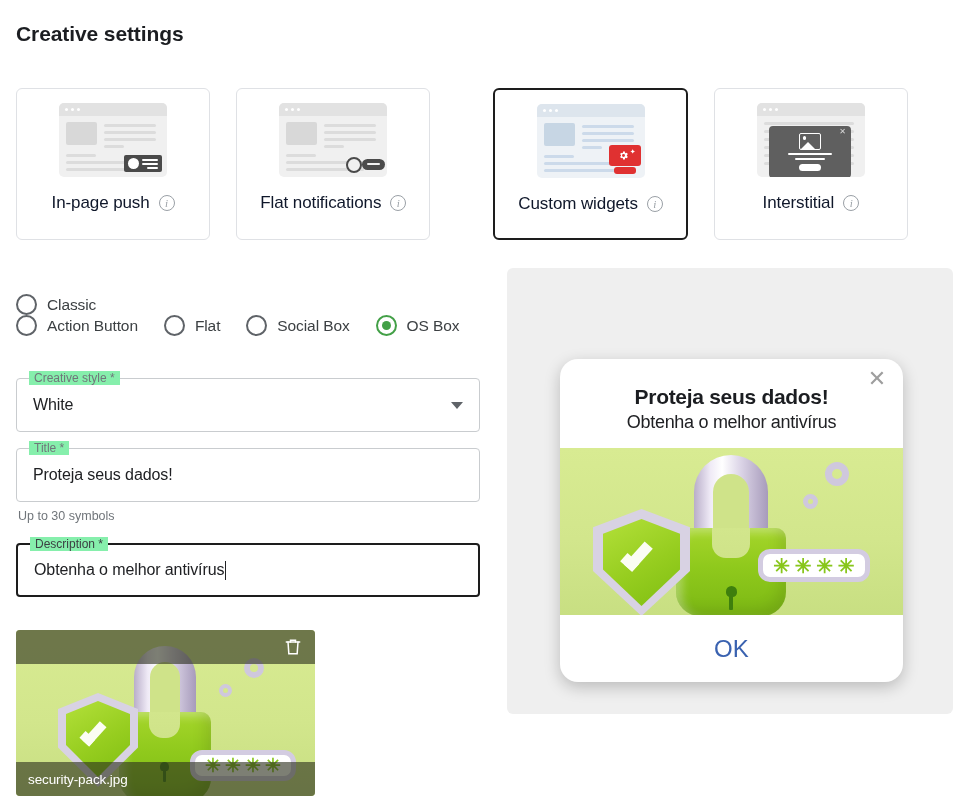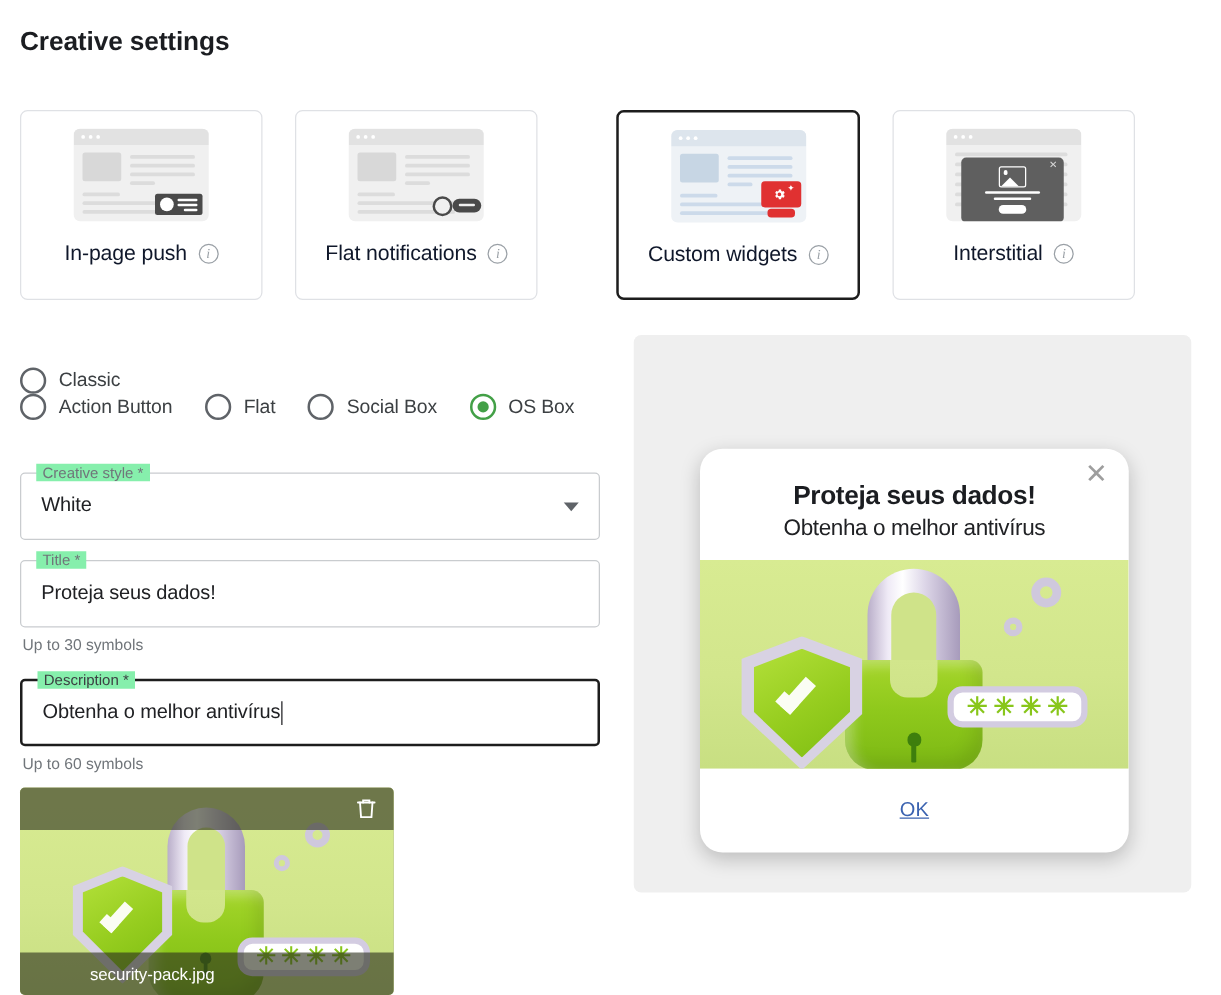--- a/index.html
+++ b/index.html
@@ -276,21 +276,21 @@
   .thumb-scene { position: absolute; inset: 0; }
   .thumb-overlay-top {
     position: absolute; left: 0; top: 0; right: 0; height: 34px;
     background: rgba(45,48,30,0.62);
   }
   .thumb-overlay-bottom {
     position: absolute; left: 0; bottom: 0; right: 0; height: 34px;
     background: rgba(45,48,30,0.62);
     display: flex; align-items: center; padding-left: 12px;
   }
-  .thumb-filename { color: #fff; font-size: 13.5px; letter-spacing: -0.1px; margin-left: 44px; }
+  .thumb-filename { color: #fff; font-size: 13.5px; letter-spacing: -0.1px; }
   .trash-btn {
     position: absolute; right: 12px; top: 7px;
     width: 20px; height: 20px; cursor: pointer;
   }
 
   
   .preview-panel {
     position: absolute;
     left: 507px; top: 268px;
     width: 446px; height: 446px;
@@ -339,25 +339,24 @@
     margin-top: 15px;
     height: 167px;
     position: relative;
     overflow: hidden;
   }
   .preview-ok {
     flex: 1;
     display: flex;
     align-items: center;
     justify-content: center;
-    font-size: 16px;
+    font-size: 24px;
     color: #3a62b0;
     cursor: pointer;
     letter-spacing: 0.2px;
-    text-decoration: underline;
   }
 
   
   .scene { position: absolute; inset: 0; background: linear-gradient(180deg,#d8eb92 0%,#d2e68c 55%,#c8df82 100%); }
   .sc-shackle {
     position: absolute;
     border-radius: 50px 50px 0 0;
     background: linear-gradient(90deg,#b9aec9 0%,#efeaf6 22%,#ffffff 38%,#ddd6e8 62%,#a79bbb 100%);
   }
   .sc-shackle-inner {
@@ -604,21 +603,20 @@
   </div>
   <div class="helper-text">Up to 30 symbols</div>
 
   <div class="spacer-18"></div>
 
   <div class="field focused">
     <span class="field-legend">Description *</span>
     <span class="field-value">Obtenha o melhor antivírus</span>
       <span class="caret"></span>
   </div>
-  <div class="helper-text">Up to 60 symbols</div>
 
 </div>
 
 <div class="thumb">
   <div class="thumb-scene">
     <div class="scene">
 
       <div class="sc-shackle" style="left:118px;top:16px;width:62px;height:84px;"></div>
       <div class="sc-shackle-inner" style="left:134px;top:32px;width:30px;height:70px;background:linear-gradient(180deg,#cfe389,#cfe389);"></div>
 

